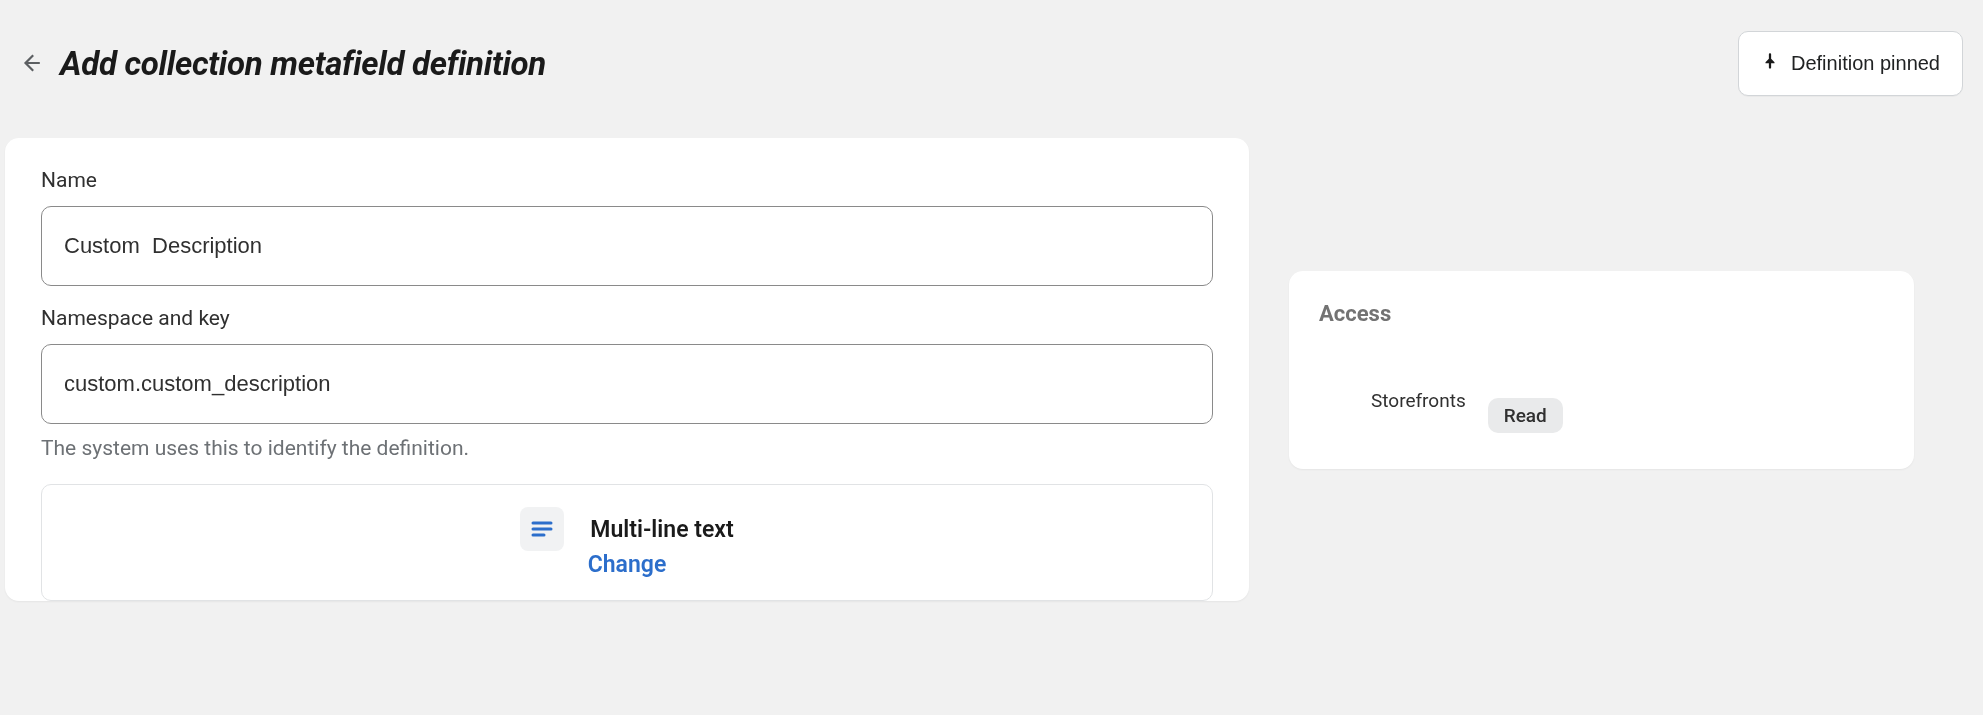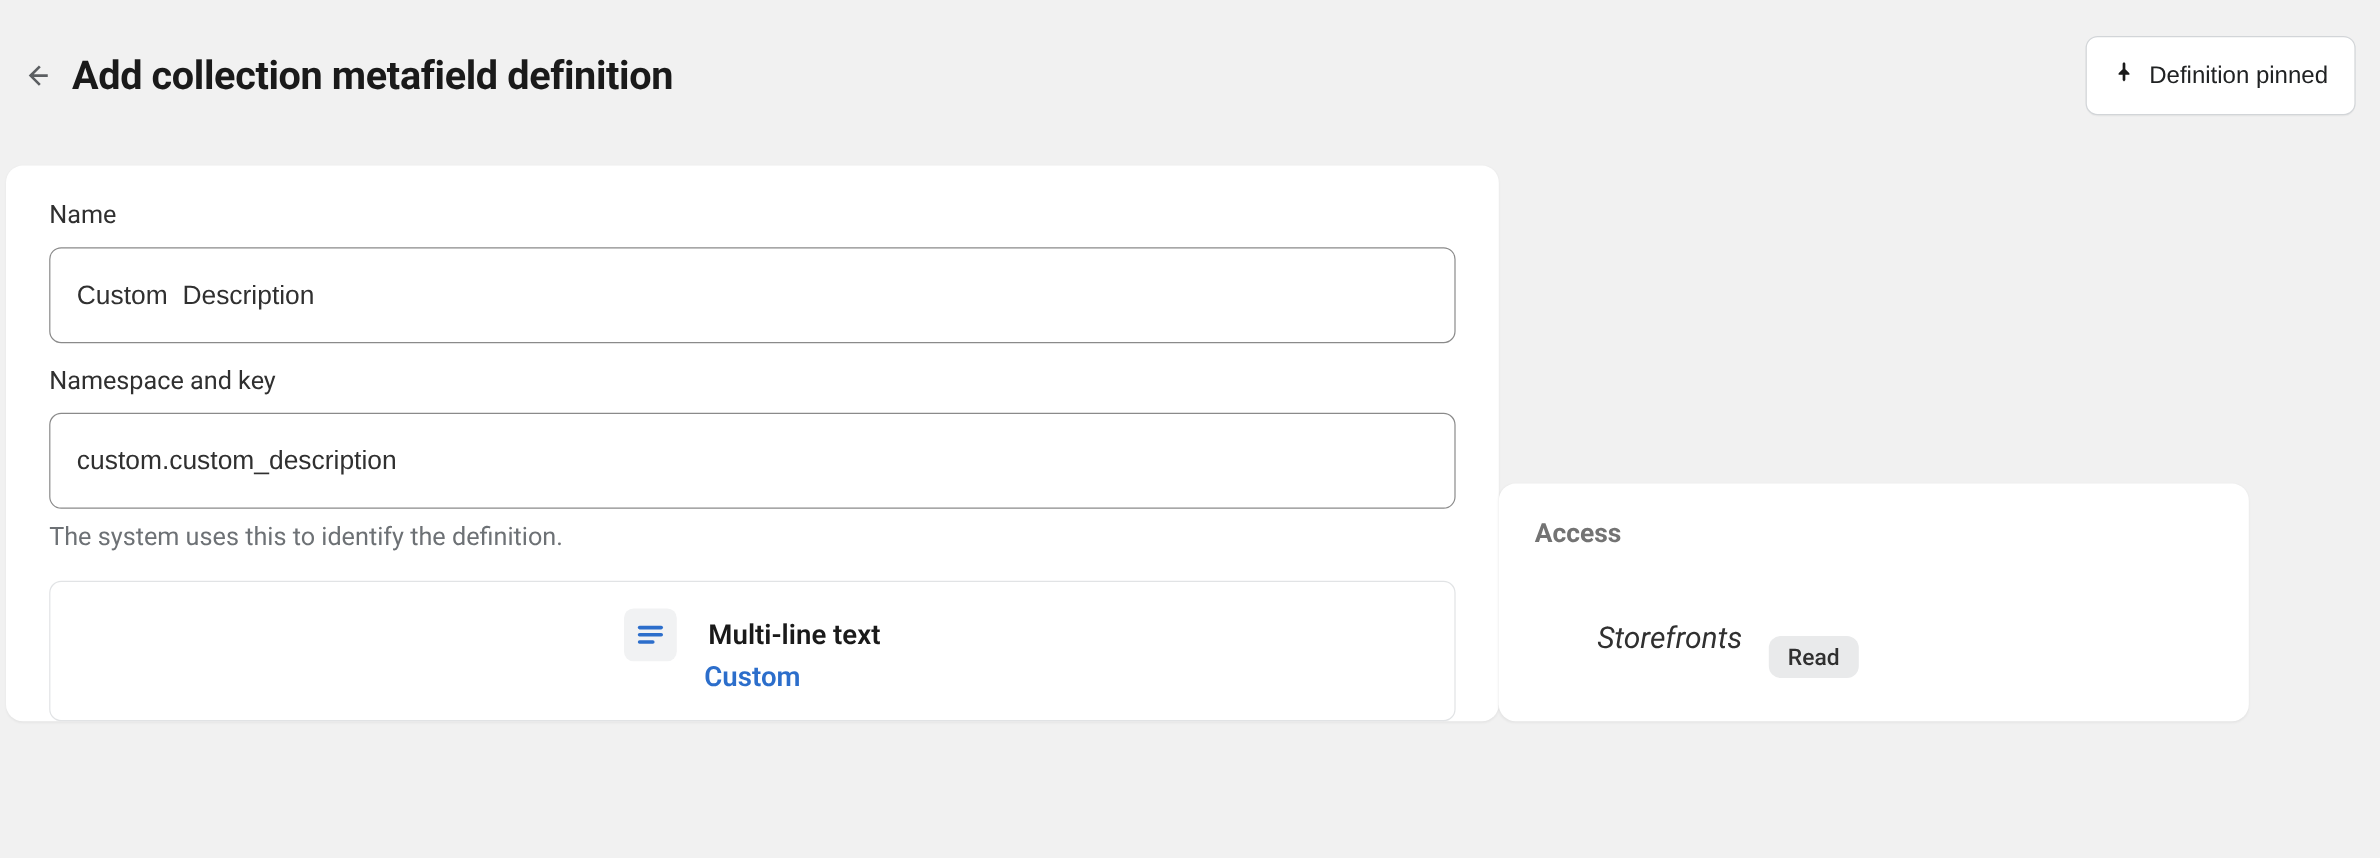--- a/index.html
+++ b/index.html
@@ -30,40 +30,42 @@
       cursor: pointer;
       display: flex;
       align-items: center;
     }
     .back-arrow svg { width: 22px; height: 22px; }
     .page-title {
       font-size: 33px;
       font-weight: 700;
       color: #1a1a1a;
       letter-spacing: -0.3px;
+      font-style: italic;
     }
     .pinned-btn {
       background: #ffffff;
       border: 1px solid #d2d5d8;
       border-radius: 10px;
       padding: 20px 22px;
       font-size: 20px;
       font-weight: 500;
       color: #202223;
       display: flex;
       align-items: center;
       gap: 12px;
       cursor: pointer;
       box-shadow: 0 1px 0 rgba(0,0,0,0.03);
     }
     .pinned-btn svg { width: 18px; height: 18px; }
     .layout {
       display: flex;
+      gap: 40px;
       padding: 40px 5px 0 5px;
-      align-items: flex-end;
+      align-items: center;
     }
     .card {
       background: #ffffff;
       border-radius: 14px;
       box-shadow: 0 1px 2px rgba(0,0,0,0.05);
     }
     .main-card {
       width: 1244px;
       padding: 30px 36px 0 36px;
     }
@@ -147,23 +149,22 @@
       color: #737373;
       margin-bottom: 42px;
     }
     .access-row {
       display: flex;
       align-items: center;
       gap: 22px;
       padding-left: 52px;
     }
     .access-label {
-      font-size: 25px;
-      color: #303030;
-      font-style: italic;
+      font-size: 19px;
+      color: #303030;
     }
     .badge {
       background: #e9eaeb;
       color: #303030;
       font-size: 19px;
       font-weight: 500;
       padding: 6px 16px;
       border-radius: 10px;
       margin-top: 30px;
     }
@@ -210,21 +211,21 @@
       <div class="type-left">
         <span class="type-icon">
           <svg viewBox="0 0 24 24" fill="none" stroke="#2c6ecb" stroke-width="3" stroke-linecap="round">
               <line x1="3" y1="6" x2="21" y2="6"></line>
               <line x1="3" y1="12" x2="21" y2="12"></line>
               <line x1="3" y1="18" x2="14" y2="18"></line>
             </svg>
         </span>
         <span class="type-label">Multi-line text</span>
       </div>
-      <span class="change-link">Custom</span>
+      <span class="change-link">Change</span>
     </div>
 
   </div>
 
   <div class="card side-card">
     <div class="side-heading">Access</div>
     <div class="access-row">
       <span class="access-label">Storefronts</span>
       <span class="badge">Read</span>
     </div>

